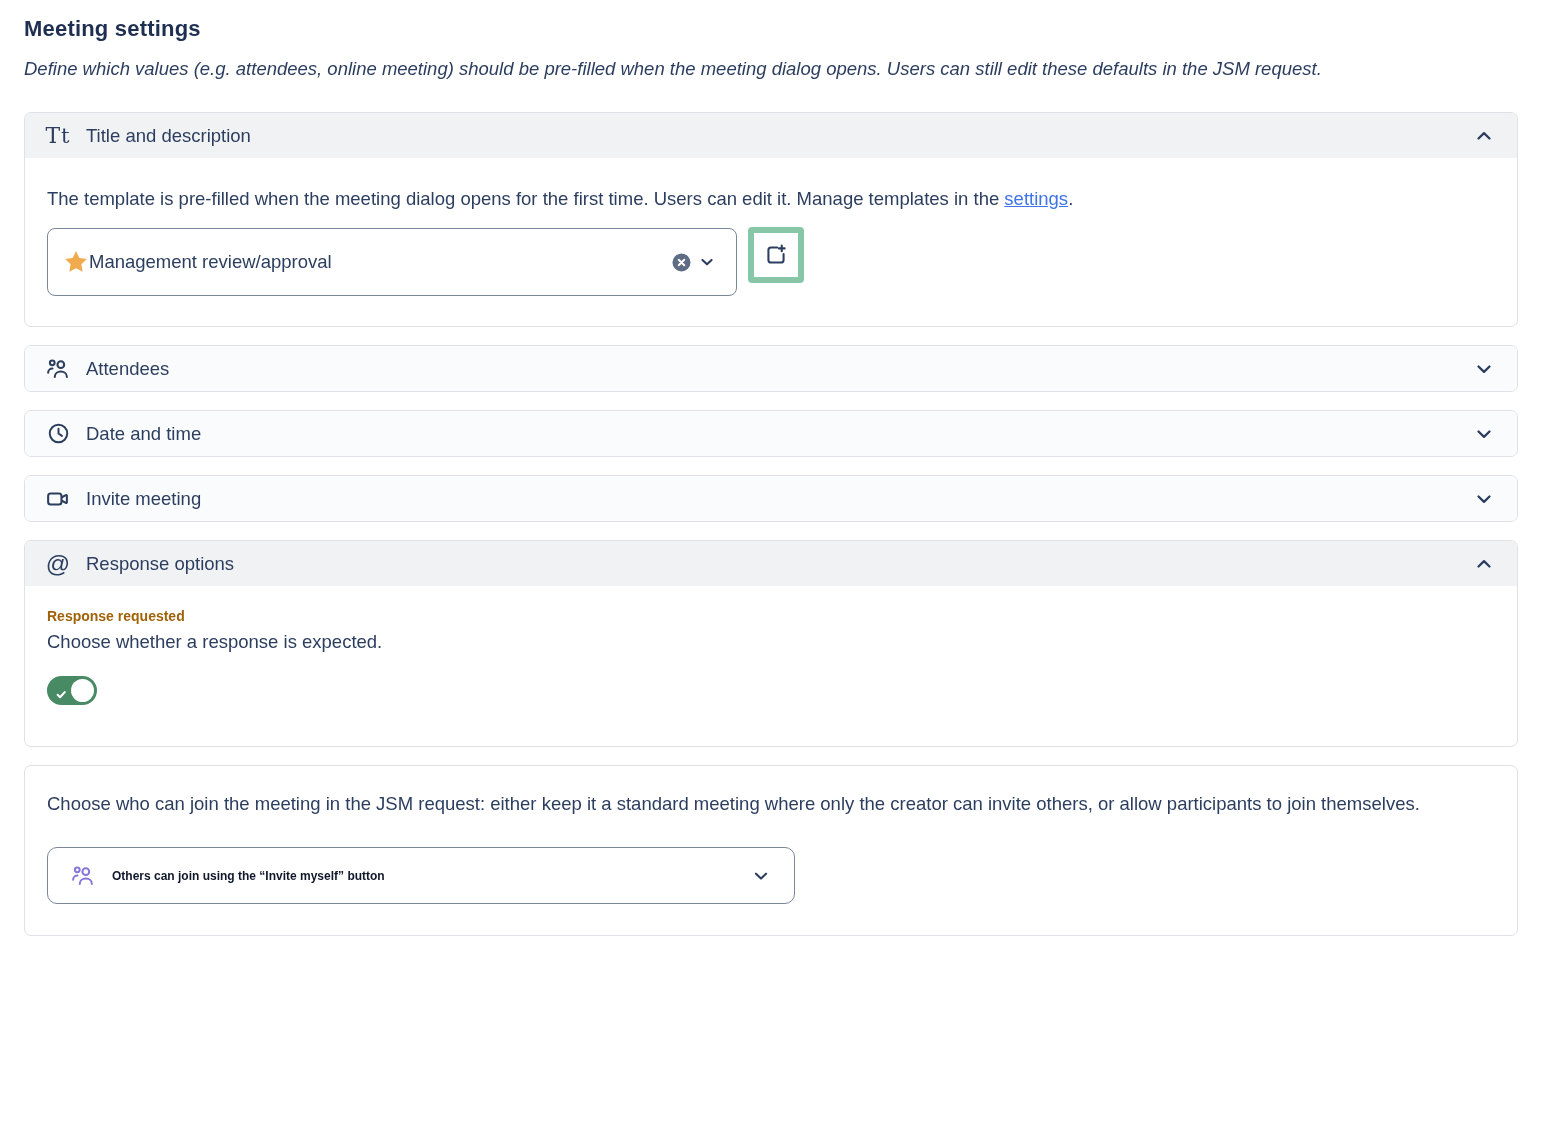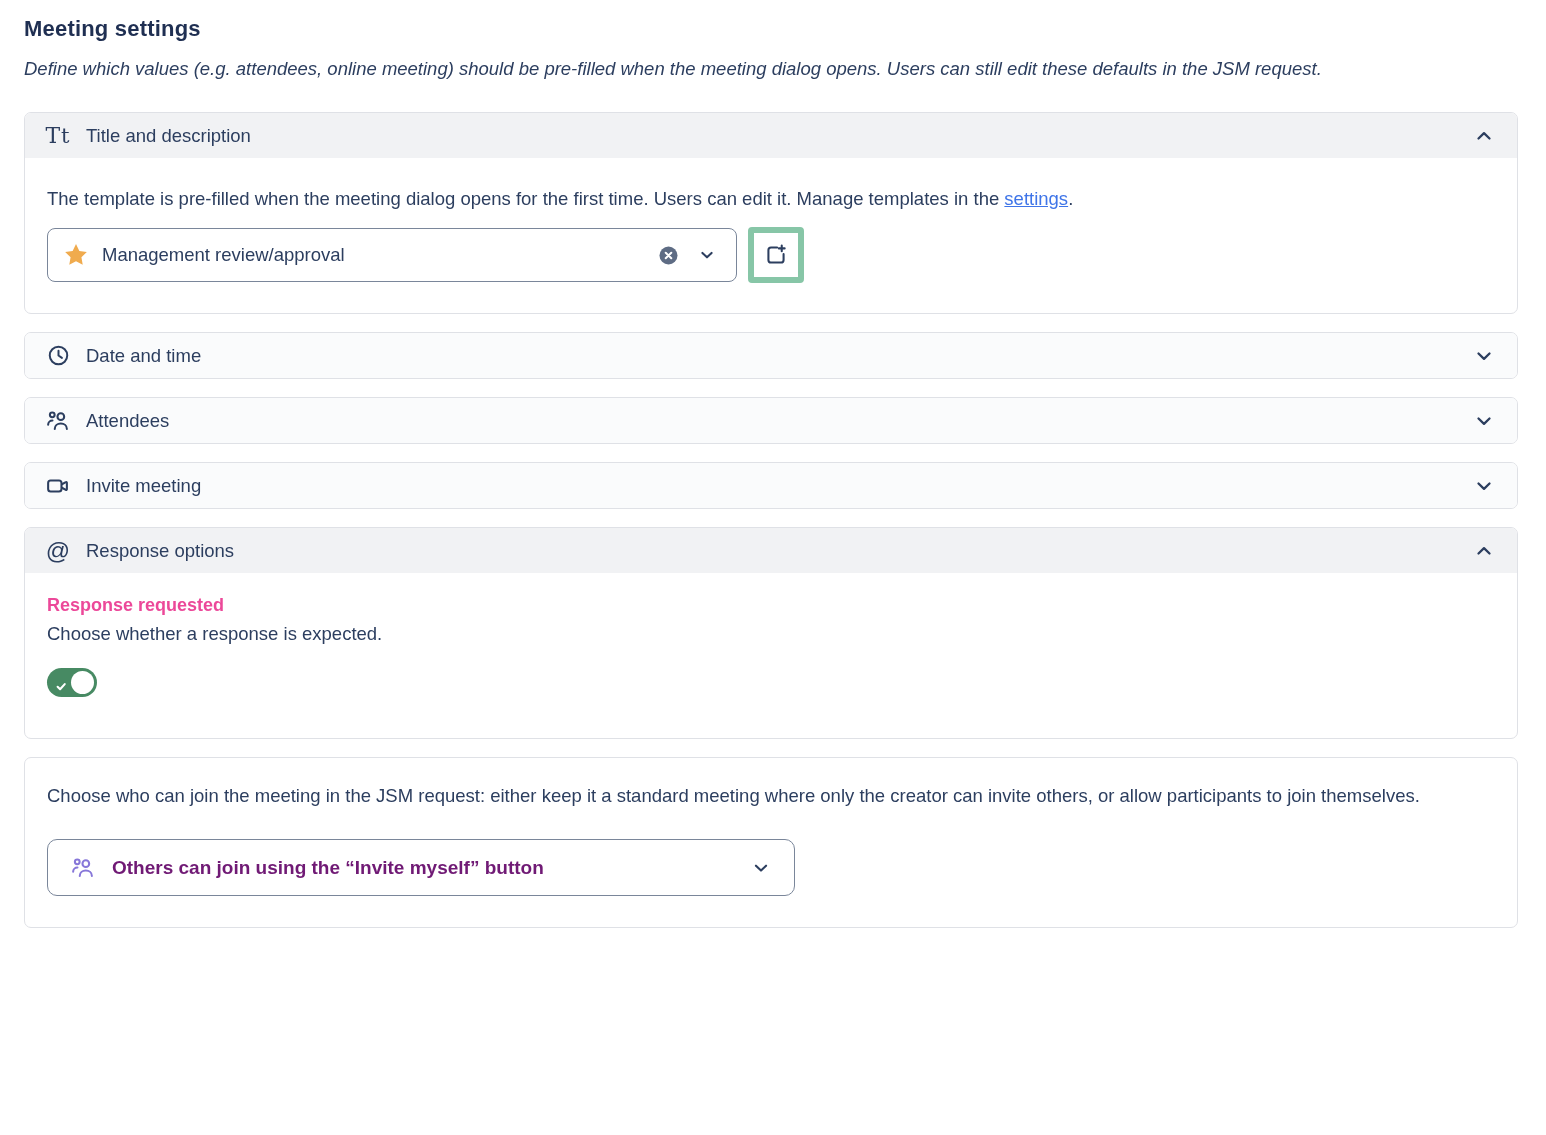--- a/index.html
+++ b/index.html
@@ -42,22 +42,22 @@
   .tt-icon .big { font-size: 22px; }
   .at-icon { font-size: 24px; font-weight: 500; color: #2c3e5f; }
 
   .panel-body { padding: 22px 22px 30px 22px; font-size: 18.5px; }
 
   .hint { margin: 8px 0 18px 0; }
   .link { color: #3e74e8; text-decoration: underline; cursor: pointer; }
 
   .select-row { display: flex; align-items: flex-start; gap: 11px; }
   .template-select {
-    width: 690px; height: 54px; border: 1px solid #7a869a; border-radius: 8px;
-    display: flex; align-items: center; gap: 13px; padding: 0 16px 0 15px;
+    width: 690px; height: 68px; border: 1px solid #7a869a; border-radius: 8px;
+    display: flex; align-items: center; padding: 0 16px 0 15px;
     background: #fff; cursor: pointer;
   }
   .template-select .value { flex: 1; font-size: 18.5px; color: #2c3e5f; }
   .add-template-btn {
     width: 56px; height: 56px; padding: 0; margin-top: -1px;
     border: 6px solid #87c6a7; border-radius: 4px; background: #fff;
     display: flex; align-items: center; justify-content: center; cursor: pointer;
   }
 
   
@@ -70,32 +70,32 @@
   .toggle .knob {
     position: absolute; top: 3px; width: 23px; height: 23px;
     border-radius: 50%; background: #fff;
   }
   .toggle.on .knob  { right: 3px; }
   .toggle.off .knob { left: 3px; }
   .toggle .glyph { position: absolute; top: 8px; }
   .toggle.on  .glyph { left: 8px; }
   .toggle.off .glyph { right: 8px; }
 
-  .field-title { font-weight: 700; font-size: 18px; margin: 0 0 7px 0; color: #ec4899; }
+  .field-title { font-weight: 700; font-size: 14px; margin: 0 0 7px 0; color: #a16207; }
   .field-desc  { margin: 0 0 23px 0; }
   .field-group + .field-group { margin-top: 33px; }
   .panel-body.response { padding-bottom: 36px; }
 
   .access-desc { margin: 0 0 28px 0; line-height: 31px; max-width: 1420px; }
   .access-select {
     width: 748px; height: 57px; border: 1px solid #7a869a; border-radius: 10px;
     display: flex; align-items: center; gap: 16px; padding: 0 20px 0 22px;
     background: #fff; cursor: pointer;
   }
-  .access-select .value { font-size: 19px; font-weight: 600; color: #701a75; }
+  .access-select .value { font-size: 12px; font-weight: 600; color: #0f172a; }
   .panel-body.access { padding-bottom: 31px; }
 </style>
 </head>
 <body>
 
 <div class="page">
 
   <h1 class="page-title">Meeting settings</h1>
   <p class="page-desc">Define which values (e.g. attendees, online meeting) should be pre-filled when the meeting dialog opens. Users can still edit these defaults in the JSM request.</p>
 
@@ -134,50 +134,50 @@
         <button class="add-template-btn">
           <span class="icon">
             <svg width="26" height="26" viewBox="0 0 24 24" fill="none">
                 <path d="M13 5H7.4C6.1 5 5 6.1 5 7.4v9.2C5 17.9 6.1 19 7.4 19h9.2c1.3 0 2.4-1.1 2.4-2.4v-5.4" stroke="#2c3e5f" stroke-width="1.9" stroke-linecap="round"></path>
                 <path d="M17.3 3.2v5.4M14.6 5.9H20" stroke="#2c3e5f" stroke-width="1.9" stroke-linecap="round"></path>
               </svg>
           </span>
         </button>
       </div>
     </div>
-  </section>
-
-  <section class="panel collapsed">
-    <header class="panel-header">
-      <span class="icon">
-        <svg width="25" height="25" viewBox="0 0 24 24" fill="none">
-            <circle cx="12" cy="12" r="8.4" stroke="#2c3e5f" stroke-width="1.9"></circle>
-            <path d="M12 7.4V12l3.3 2.3" stroke="#2c3e5f" stroke-width="1.9" stroke-linecap="round" stroke-linejoin="round"></path>
-          </svg>
-      </span>
-      <span>Date and time</span>
-      <span class="chev-right icon">
-        <svg width="24" height="24" viewBox="0 0 24 24" fill="none">
-            <path d="M6.5 9.5L12 14.8l5.5-5.3" stroke="#2c3e5f" stroke-width="2.3" stroke-linecap="round" stroke-linejoin="round"></path>
-          </svg>
-      </span>
-    </header>
   </section>
 
   <section class="panel collapsed">
     <header class="panel-header">
       <span class="icon">
         <svg width="26" height="26" viewBox="0 0 24 24" fill="none" stroke="#2c3e5f" stroke-width="1.9" stroke-linecap="round">
             <circle cx="14.6" cy="8" r="3.1"></circle>
             <path d="M9 19.3c0-3.1 2.5-5 5.6-5s5.6 1.9 5.6 5"></path>
             <circle cx="6.7" cy="6.3" r="2.2"></circle>
             <path d="M2.9 15.4c0-2.3 1.8-3.8 4-3.8"></path>
           </svg>
       </span>
       <span>Attendees</span>
+      <span class="chev-right icon">
+        <svg width="24" height="24" viewBox="0 0 24 24" fill="none">
+            <path d="M6.5 9.5L12 14.8l5.5-5.3" stroke="#2c3e5f" stroke-width="2.3" stroke-linecap="round" stroke-linejoin="round"></path>
+          </svg>
+      </span>
+    </header>
+  </section>
+
+  <section class="panel collapsed">
+    <header class="panel-header">
+      <span class="icon">
+        <svg width="25" height="25" viewBox="0 0 24 24" fill="none">
+            <circle cx="12" cy="12" r="8.4" stroke="#2c3e5f" stroke-width="1.9"></circle>
+            <path d="M12 7.4V12l3.3 2.3" stroke="#2c3e5f" stroke-width="1.9" stroke-linecap="round" stroke-linejoin="round"></path>
+          </svg>
+      </span>
+      <span>Date and time</span>
       <span class="chev-right icon">
         <svg width="24" height="24" viewBox="0 0 24 24" fill="none">
             <path d="M6.5 9.5L12 14.8l5.5-5.3" stroke="#2c3e5f" stroke-width="2.3" stroke-linecap="round" stroke-linejoin="round"></path>
           </svg>
       </span>
     </header>
   </section>
 
   <section class="panel collapsed">
     <header class="panel-header">

